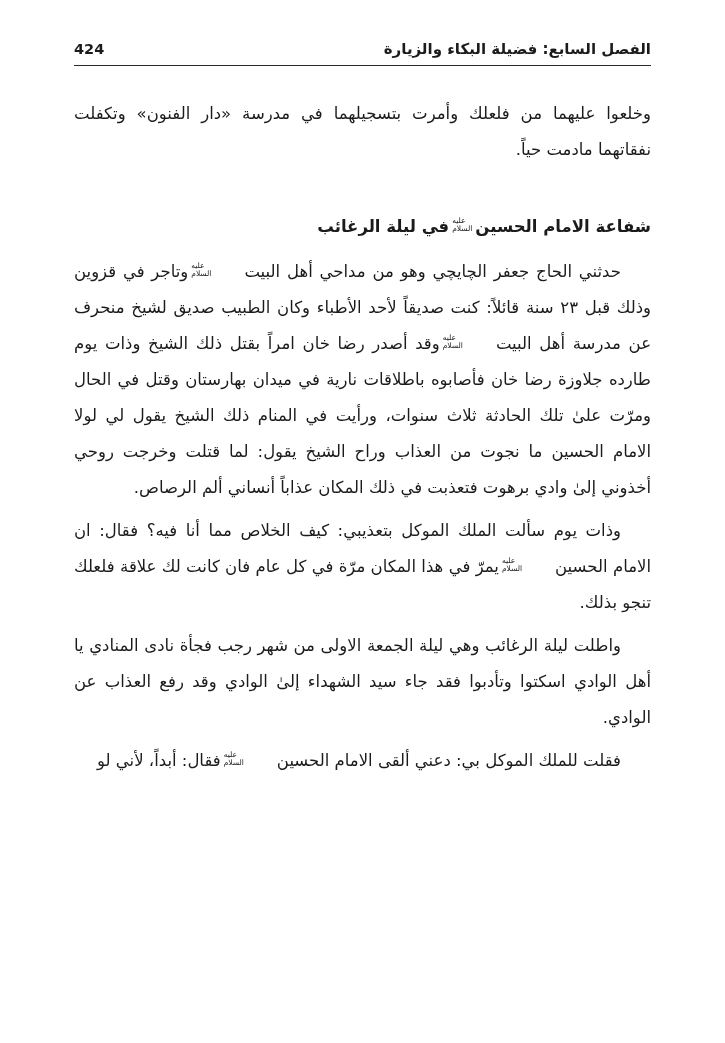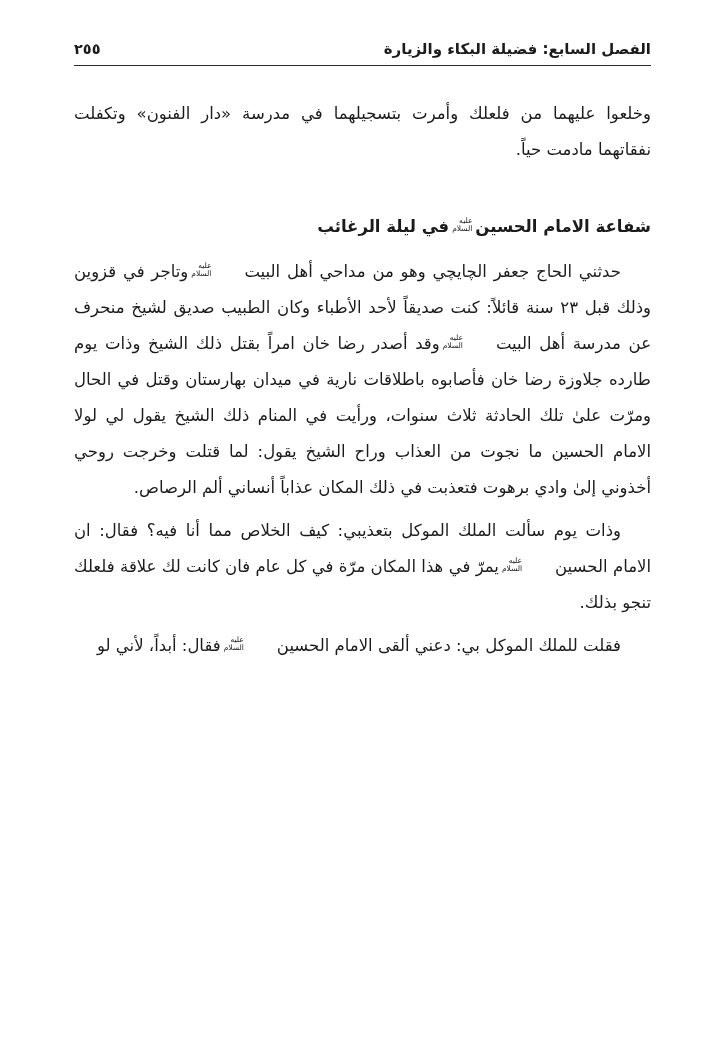--- a/index.html
+++ b/index.html
@@ -43,55 +43,56 @@
   p.para.indent { text-indent: 30px; }
   p.heading {
     margin: 42px 0 10px 0;
     line-height: 34px;
     font-weight: bold;
     text-align: right;
   }
   .honorific {
     display: inline-flex;
     flex-direction: column;
-    align-items: flex-start;
+    align-items: flex-end;
     justify-content: center;
     font-size: 7.5px;
     line-height: 1.05;
     font-weight: normal;
     vertical-align: middle;
     margin: 0 3px;
     transform: translateY(-3px);
     color: #1b1b1b;
   }
 </style>
 </head>
 <body>
 
 <div class="page">
   <div class="header-row">
     <div class="header-title">الفصل السابع: فضيلة البكاء والزيارة</div>
-    <div class="page-number">٢٥٥</div>
+    <div class="page-number">424</div>
   </div>
   <div class="divider"></div>
   <div class="body-text">
       <p class="para">وخلعوا عليهما من فلعلك وأمرت بتسجيلهما في مدرسة «دار الفنون» وتكفلت نفقاتهما مادمت حياً.</p>
       <p class="heading">شفاعة الامام الحسين<span class="honorific">
           <span>عليه</span>
           <span>السلام</span>
         </span>في ليلة الرغائب</p>
       <p class="para indent">حدثني الحاج جعفر الچايچي وهو من مداحي أهل البيت<span class="honorific">
           <span>عليه</span>
           <span>السلام</span>
         </span>وتاجر في قزوين وذلك قبل ٢٣ سنة قائلاً: كنت صديقاً لأحد الأطباء وكان الطبيب صديق لشيخ منحرف عن مدرسة أهل البيت<span class="honorific">
           <span>عليه</span>
           <span>السلام</span>
         </span>وقد أصدر رضا خان امراً بقتل ذلك الشيخ وذات يوم طارده جلاوزة رضا خان فأصابوه باطلاقات نارية في ميدان بهارستان وقتل في الحال ومرّت علىٰ تلك الحادثة ثلاث سنوات، ورأيت في المنام ذلك الشيخ يقول لي لولا الامام الحسين ما نجوت من العذاب وراح الشيخ يقول: لما قتلت وخرجت روحي أخذوني إلىٰ وادي برهوت فتعذبت في ذلك المكان عذاباً أنساني ألم الرصاص.</p>
       <p class="para indent">وذات يوم سألت الملك الموكل بتعذيبي: كيف الخلاص مما أنا فيه؟ فقال: ان الامام الحسين<span class="honorific">
           <span>عليه</span>
           <span>السلام</span>
         </span>يمرّ في هذا المكان مرّة في كل عام فان كانت لك علاقة فلعلك تنجو بذلك.</p>
+      <p class="para indent">واطلت ليلة الرغائب وهي ليلة الجمعة الاولى من شهر رجب فجأة نادى المنادي يا أهل الوادي اسكتوا وتأدبوا فقد جاء سيد الشهداء إلىٰ الوادي وقد رفع العذاب عن الوادي.</p>
       <p class="para indent">فقلت للملك الموكل بي: دعني ألقى الامام الحسين<span class="honorific">
           <span>عليه</span>
           <span>السلام</span>
         </span>فقال: أبداً، لأني لو</p>
     </div>
 </div>
 
 </body></html>

